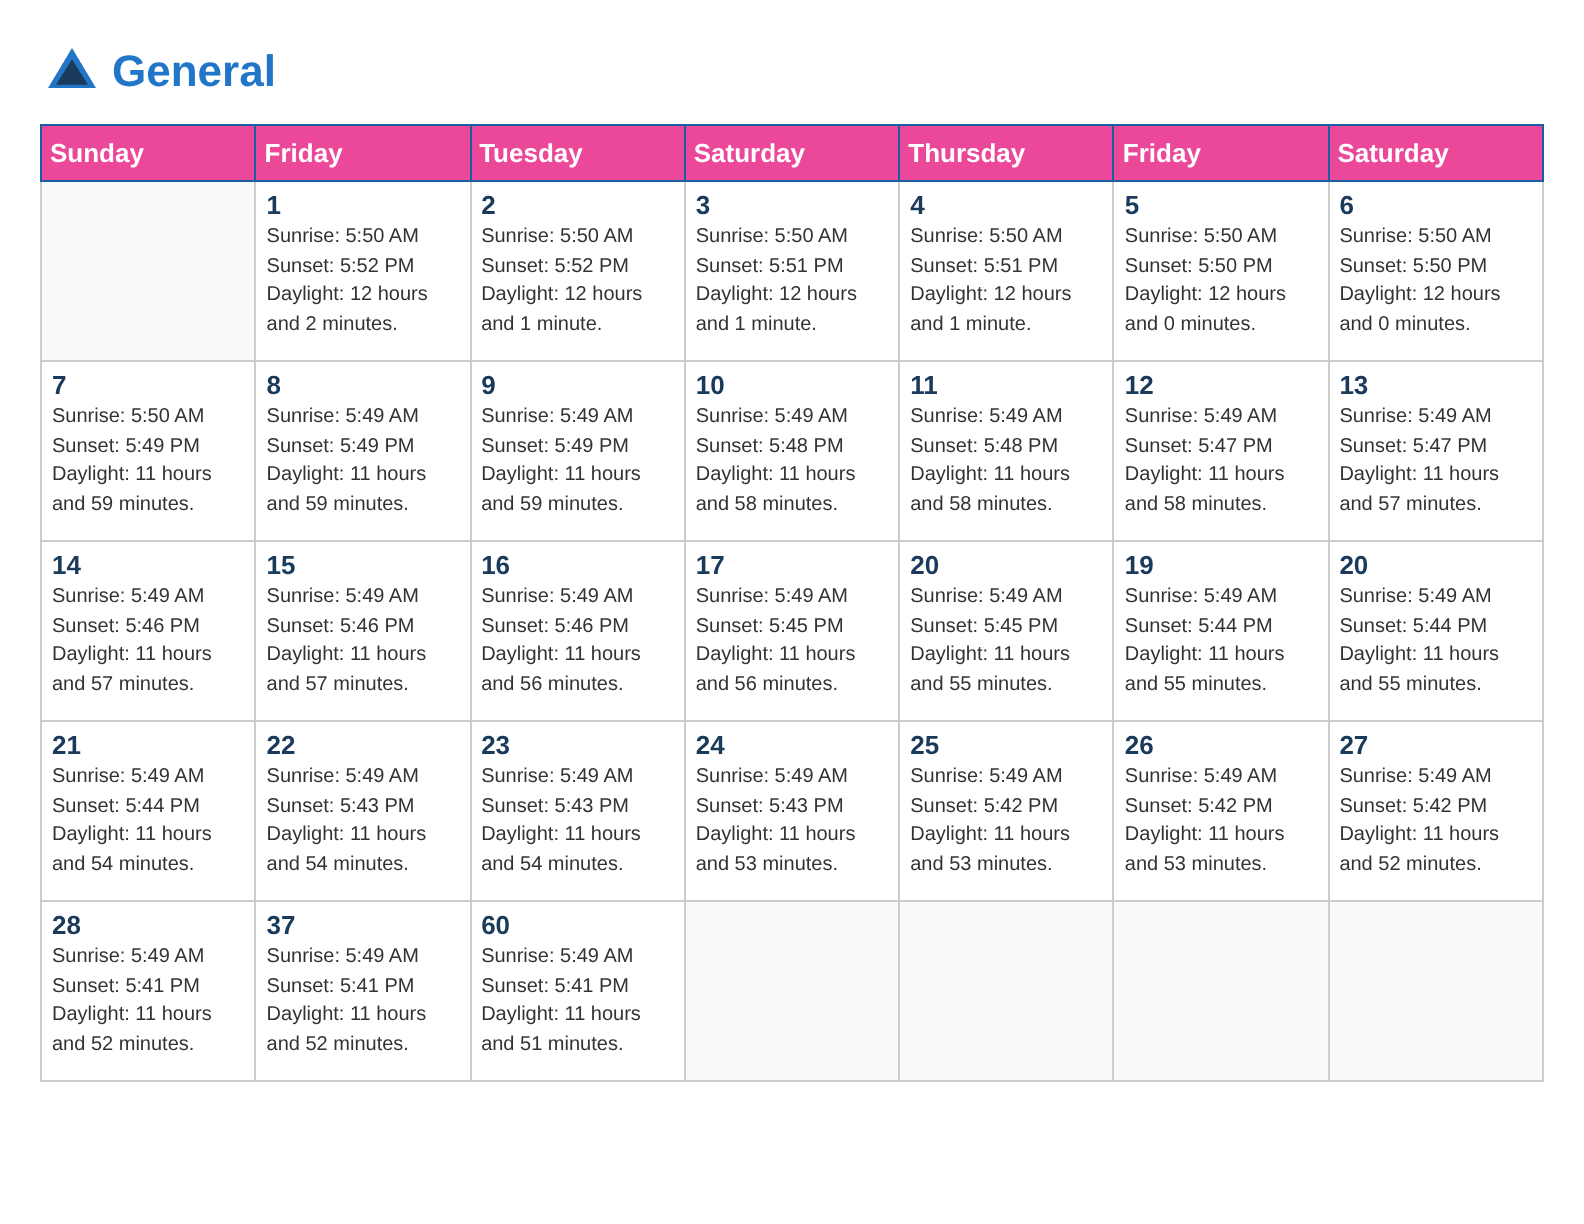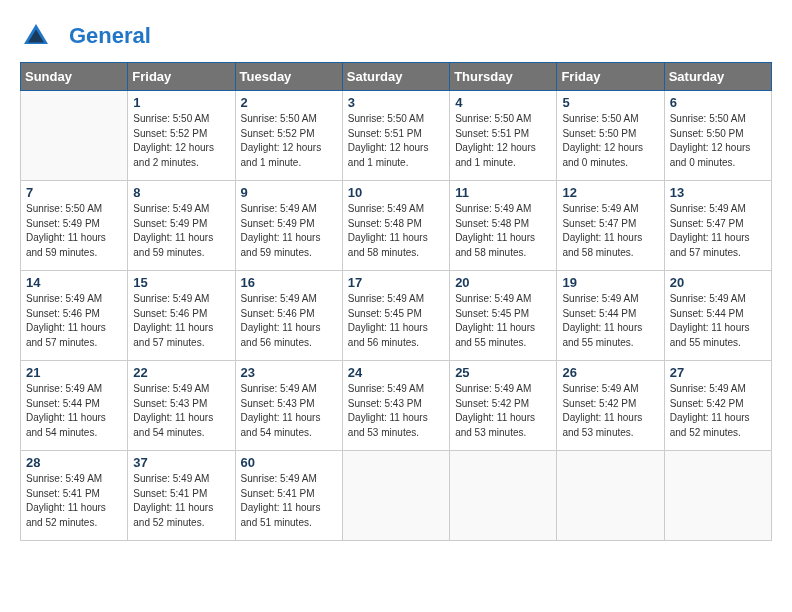--- a/index.html
+++ b/index.html
@@ -12,21 +12,21 @@
     }
     .header {
       display: flex;
       justify-content: space-between;
       align-items: flex-start;
       margin-bottom: 10px;
     }
     .logo {
       display: flex;
       align-items: center;
-      gap: 17px;
+      gap: 4px;
     }
     .logo-text {
       font-size: 22px;
       font-weight: bold;
       color: #1a3a5c;
       line-height: 1.1;
     }
     .logo-text span {
       color: #2176c7;
     }
@@ -45,21 +45,21 @@
     .calendar-subtitle {
       font-size: 16px;
       color: #333;
     }
     table {
       width: 100%;
       border-collapse: collapse;
       table-layout: fixed;
     }
     thead tr th {
-      background: #737373;
+      background: #ec4899;
       color: #fff;
       font-size: 13px;
       font-weight: bold;
       padding: 6px 4px;
       text-align: left;
       border: 1px solid #1a5fa0;
     }
     tbody tr td {
       border: 1px solid #ccc;
       vertical-align: top;

